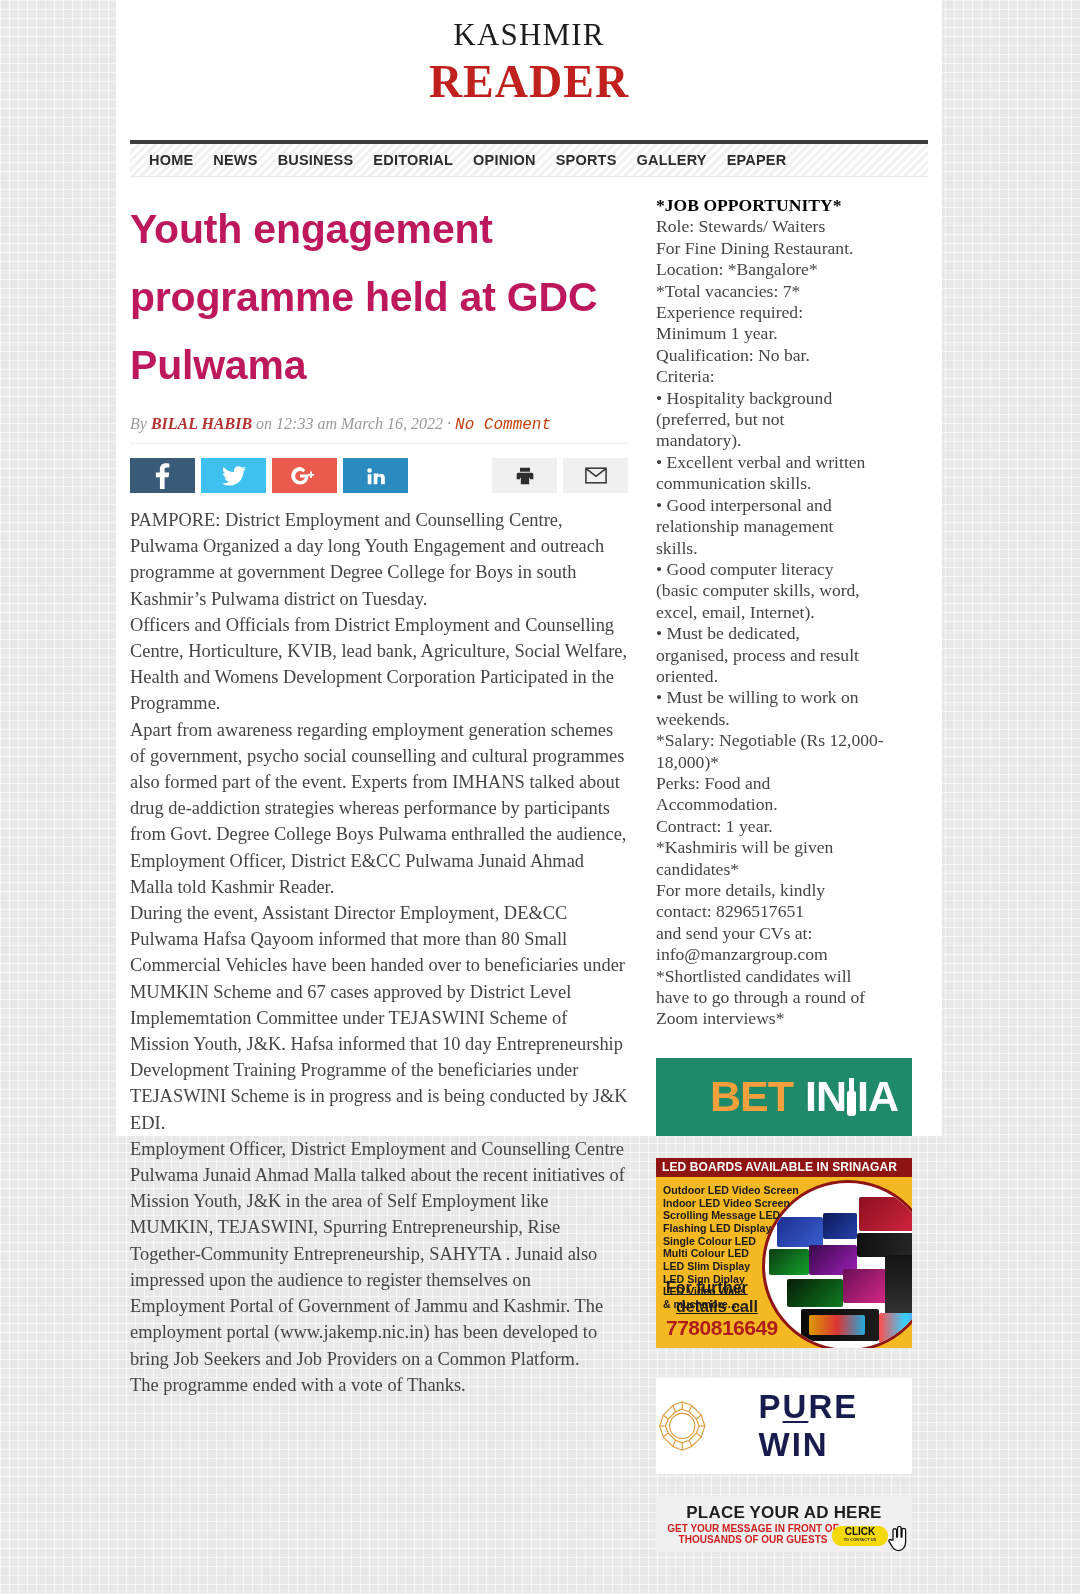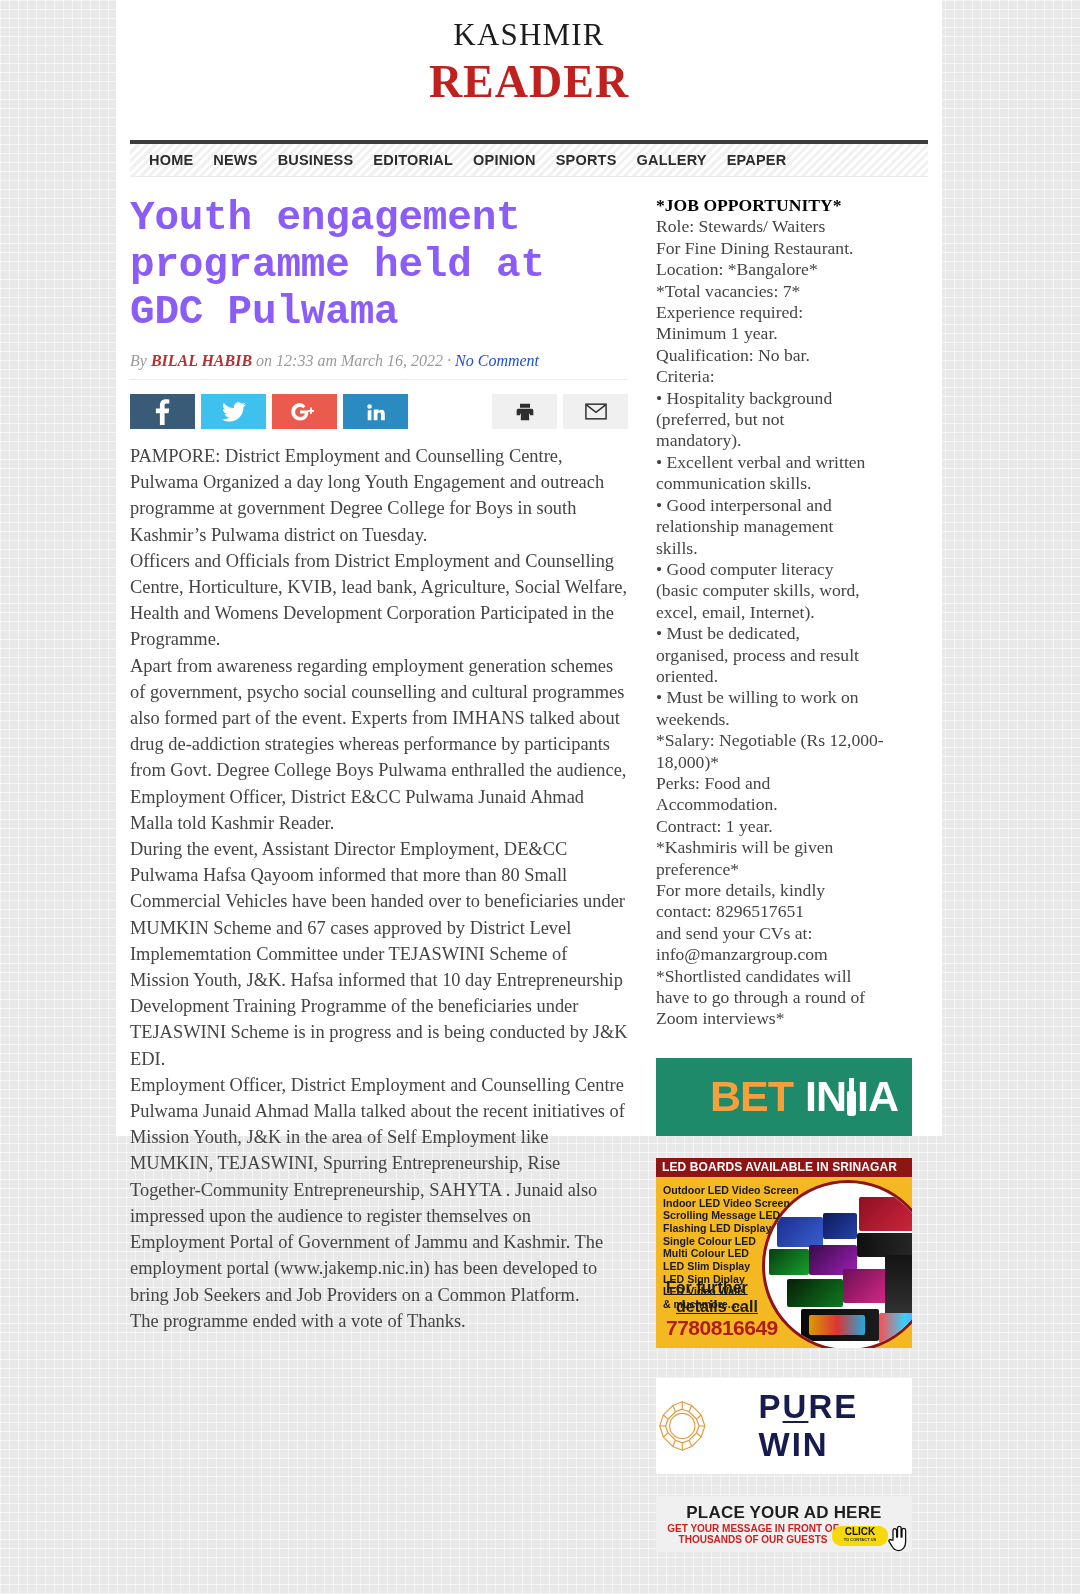--- a/index.html
+++ b/index.html
@@ -80,38 +80,38 @@
   
   .cols {
     display: flex;
     padding: 18px 14px 0 14px;
   }
   .maincol { width: 512px; padding-right: 14px; }
   .sidecol { width: 256px; margin-left: 14px; }
 
   
   .headline {
-    font-family: Liberation Mono, monospace;
+    font-family: Liberation Sans, sans-serif;
     font-size: 41px;
     font-weight: bold;
-    line-height: 47px;
-    color: #8b5cf6;
+    line-height: 68px;
+    color: #be185d;
     margin: 0 0 16px 0;
     letter-spacing: -0.2px;
   }
   .byline {
     font-family: "Liberation Serif", "DejaVu Serif", serif;
     font-style: italic;
     font-size: 16px;
     color: #9a9a9a;
     padding-bottom: 9px;
     border-bottom: 1px solid #ececec;
   }
   .byline .author { color: #b3312f; font-weight: bold; font-style: italic; }
-  .byline .nocomment { color: #1d4ed8; font-style: italic; }
+  .byline .nocomment { color: #c2410c; font-style: italic; font-family: Liberation Mono, monospace; }
   .byline .sep { color: #9a9a9a; }
 
   .sharebar {
     display: flex;
     align-items: center;
     margin-top: 14px;
     margin-bottom: 14px;
   }
   .sbtn {
     width: 65px; height: 35px;
@@ -463,21 +463,21 @@
         <span class="jline">organised, process and result</span>
         <span class="jline">oriented.</span>
         <span class="jline">• Must be willing to work on</span>
         <span class="jline">weekends.</span>
         <span class="jline">*Salary: Negotiable (Rs 12,000-</span>
         <span class="jline">18,000)*</span>
         <span class="jline">Perks: Food and</span>
         <span class="jline">Accommodation.</span>
         <span class="jline">Contract: 1 year.</span>
         <span class="jline">*Kashmiris will be given</span>
-        <span class="jline">preference*</span>
+        <span class="jline">candidates*</span>
         <span class="jline">For more details, kindly</span>
         <span class="jline">contact:  8296517651</span>
         <span class="jline">and send your CVs at:</span>
         <span class="jline">info@manzargroup.com</span>
         <span class="jline">*Shortlisted candidates will</span>
         <span class="jline">have to go through a round of</span>
         <span class="jline">Zoom interviews*</span>
       </div>
 
       <div class="ad-bet">

